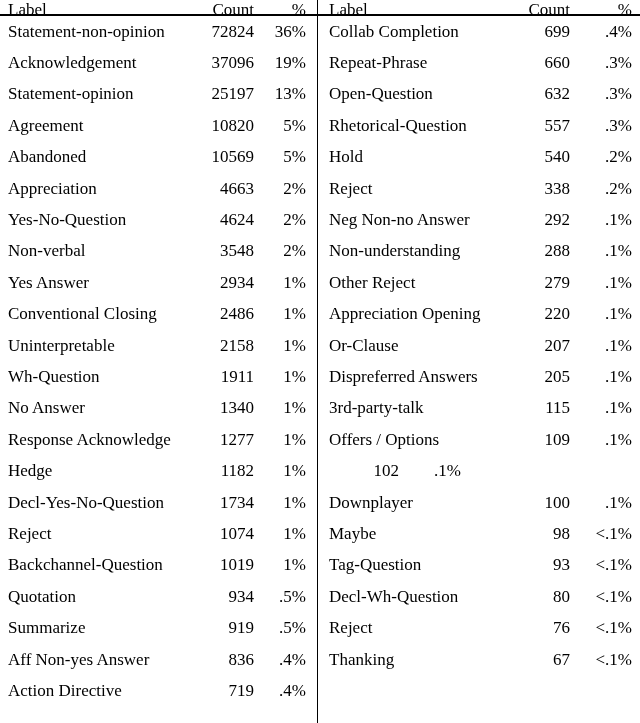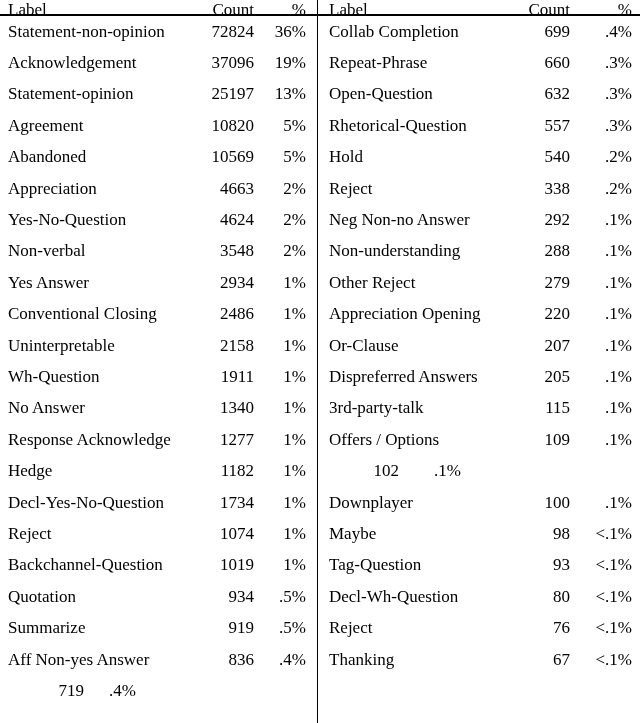--- a/index.html
+++ b/index.html
@@ -180,20 +180,21 @@
           <span class="lbl">Summarize</span>
           <span class="cnt">919</span>
           <span class="pct">.5%</span>
         </div>
         <div class="row">
           <span class="lbl">Aff Non-yes Answer</span>
           <span class="cnt">836</span>
           <span class="pct">.4%</span>
         </div>
         <div class="row">
+          <span class="lbl">Action Directive</span>
           <span class="cnt">719</span>
           <span class="pct">.4%</span>
         </div>
       </div>
   </div>
 
   <div class="half right">
     <div class="hrow">
       <span class="lbl">Label</span>
       <span class="cnt">Count</span>

